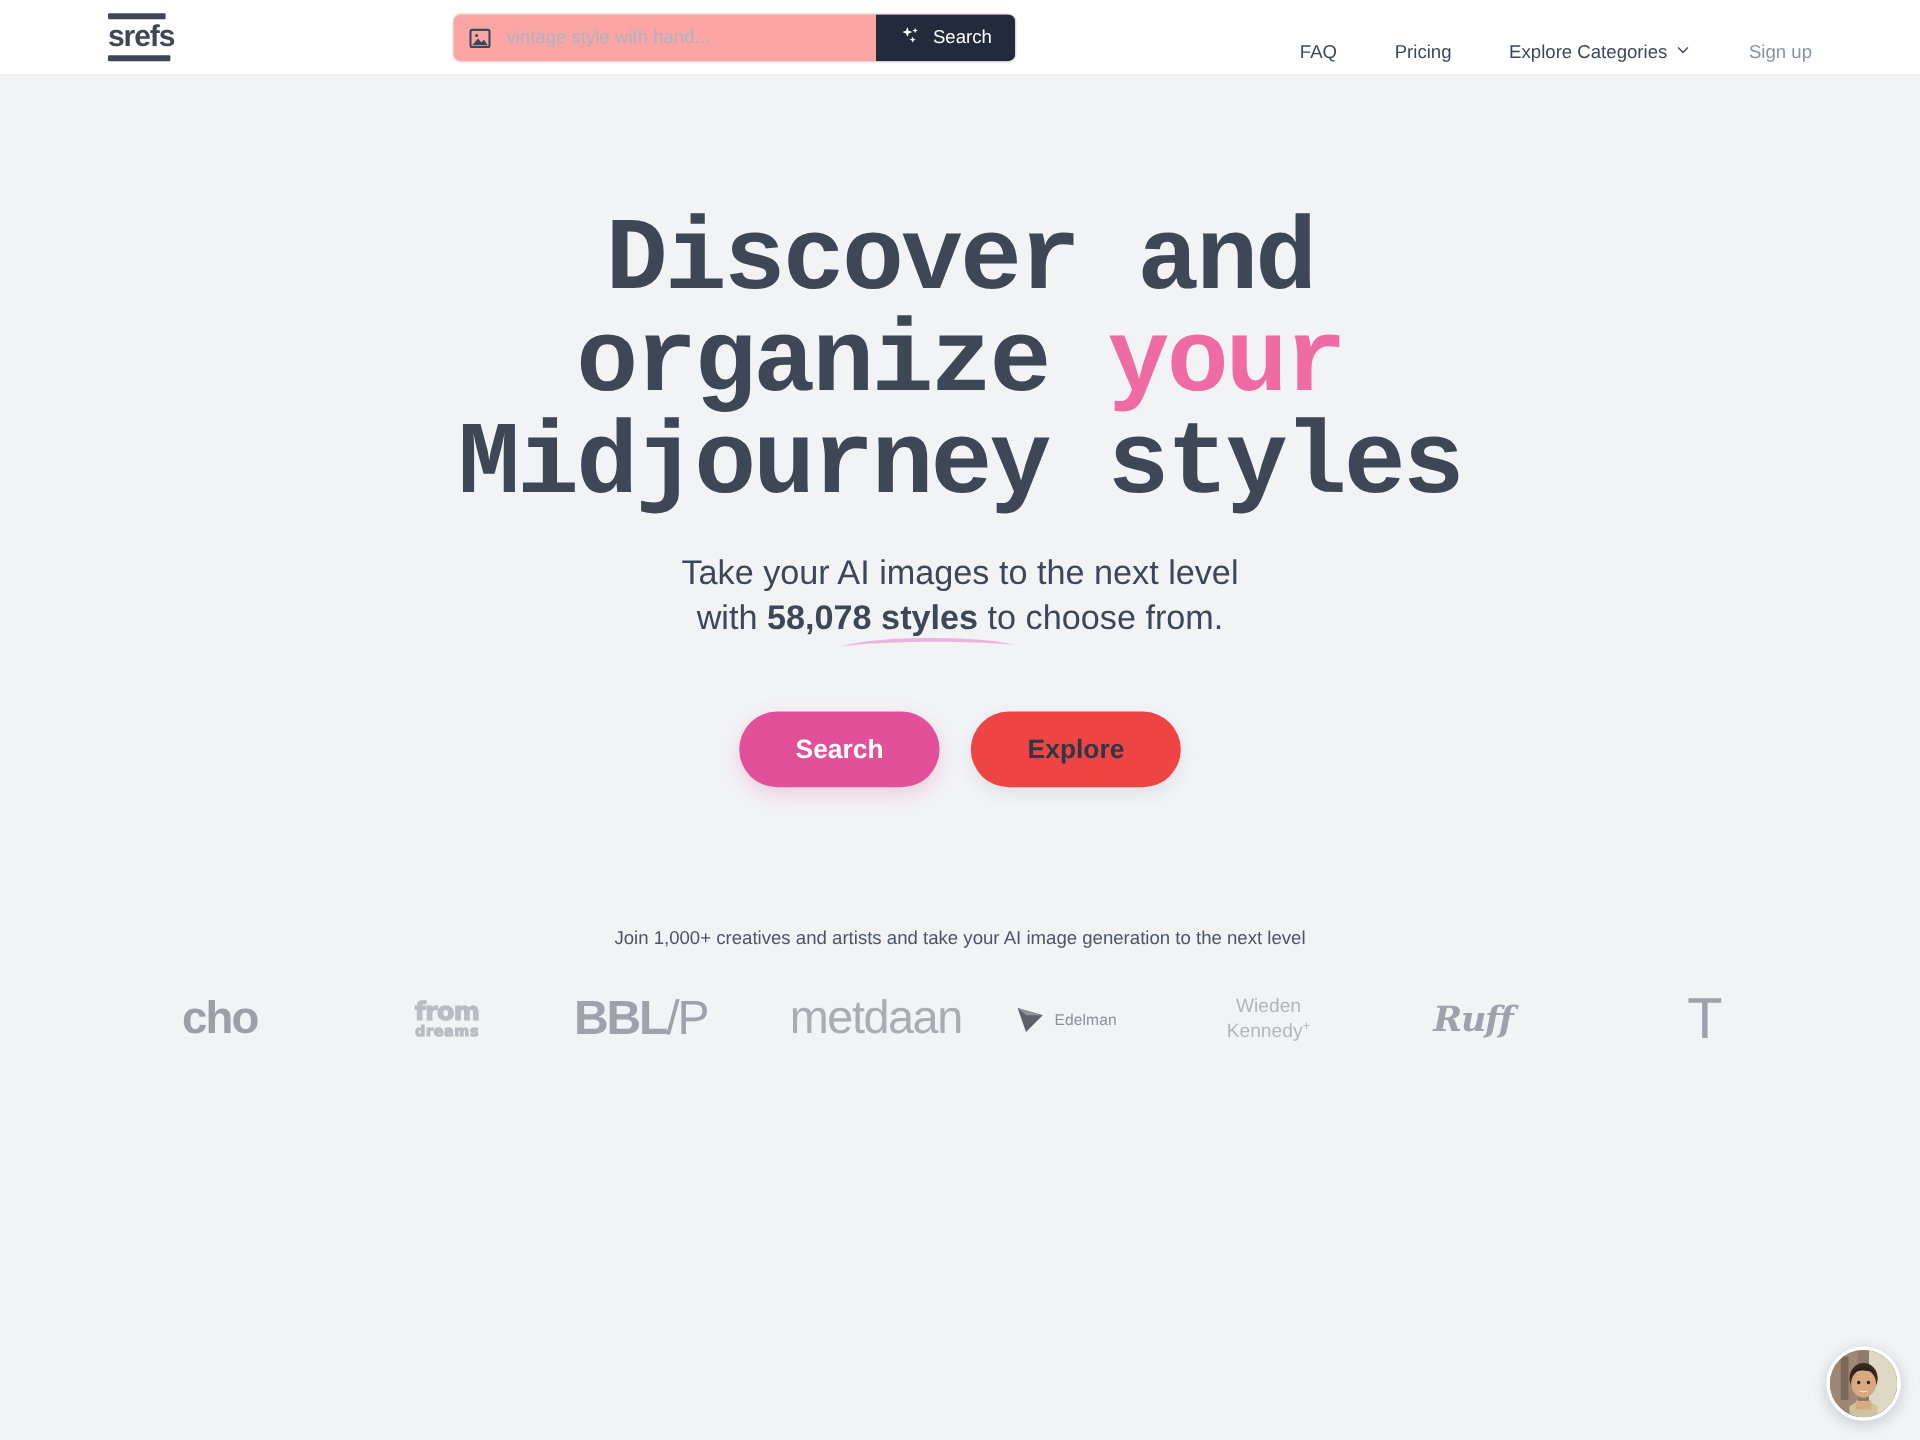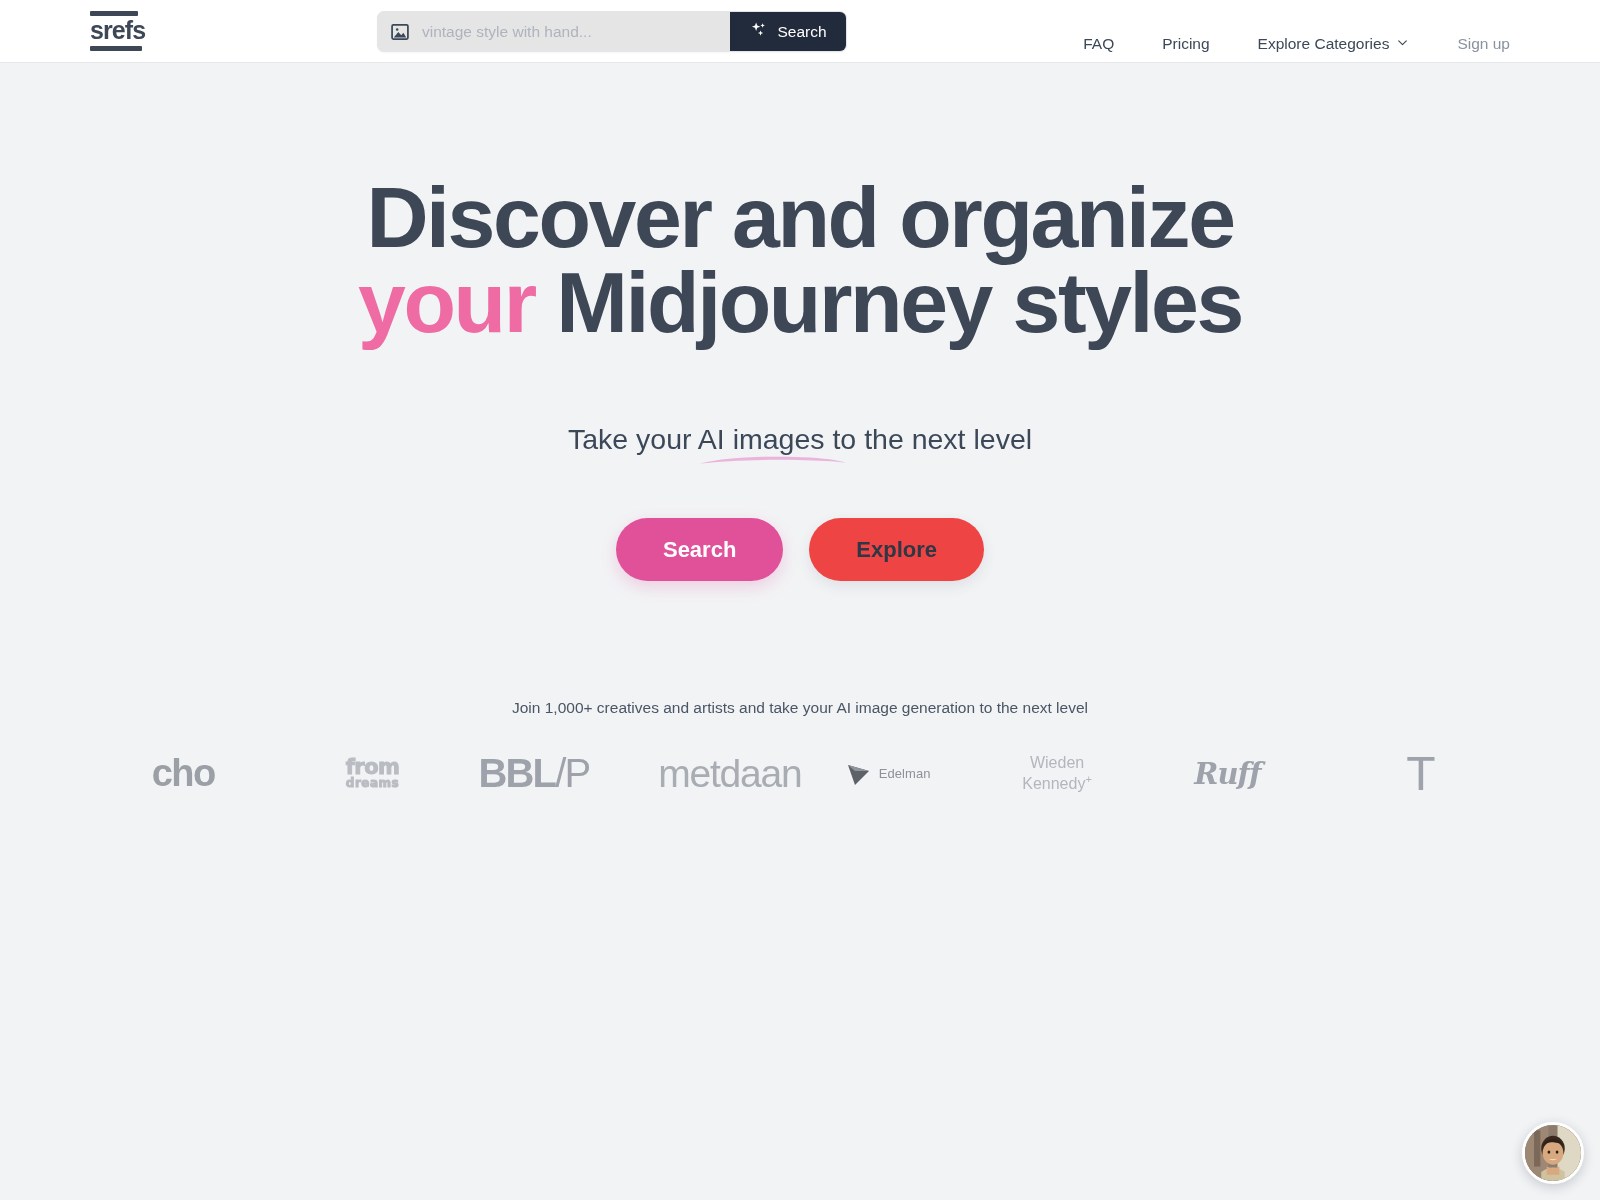--- a/index.html
+++ b/index.html
@@ -55,21 +55,21 @@
   
   .search-wrap {
     position: absolute;
     left: 377px;
     top: 11px;
     width: 470px;
     height: 41px;
     display: flex;
     border: 1px solid #e2e5e9;
     border-radius: 7px;
-    background: #e5e5e5;
+    background: #fca5a5;
     overflow: hidden;
     box-shadow: 0 1px 2px rgba(16,24,40,0.04);
   }
   .search-icon-box {
     width: 44px;
     display: flex;
     align-items: center;
     justify-content: center;
     flex: 0 0 44px;
   }
@@ -127,20 +127,21 @@
     padding-top: 112px;
   }
   .headline {
     font-size: 86px;
     font-weight: bold;
     line-height: 0.99;
     letter-spacing: -2.4px;
     color: #3d4756;
     max-width: 1010px;
     margin: 0 auto;
+    font-family: Liberation Mono, monospace;
   }
   .headline .accent { color: #ee6ca3; }
 
   .subhead {
     margin-top: 52px;
     font-size: 28.5px;
     line-height: 1.28;
     color: #3c4858;
     position: relative;
     display: inline-block;
@@ -341,23 +342,26 @@
 </div>
 
 <div class="hero">
 
   <h1 class="headline">
     <span>Discover and organize</span>
     <span class="accent">your</span><span> Midjourney</span>
     <span>styles</span>
   </h1>
 
-  <div style="margin-top:76px;">
+  <div style="margin-top:30px;">
     <div class="subhead" style="margin-top:0;">
       <div>Take your AI images to the next level</div>
+      <div>
+        <span>with </span><b>58,078 styles</b><span> to choose from.</span>
+      </div>
       <svg class="underline-stroke" viewBox="0 0 150 13">
         <path d="M2 9.5 C28 3.5, 60 1.8, 104 3.2 C126 4.0, 140 6.2, 148 8.6 C138 7.4, 120 6.4, 100 6.0 C62 5.3, 28 6.9, 2 9.5 Z" fill="#e9a6d8" opacity="0.82"></path>
       </svg>
     </div>
   </div>
 
   <div class="cta-row">
     <button class="btn btn-primary">Search</button>
     <button class="btn btn-secondary">Explore</button>
   </div>

